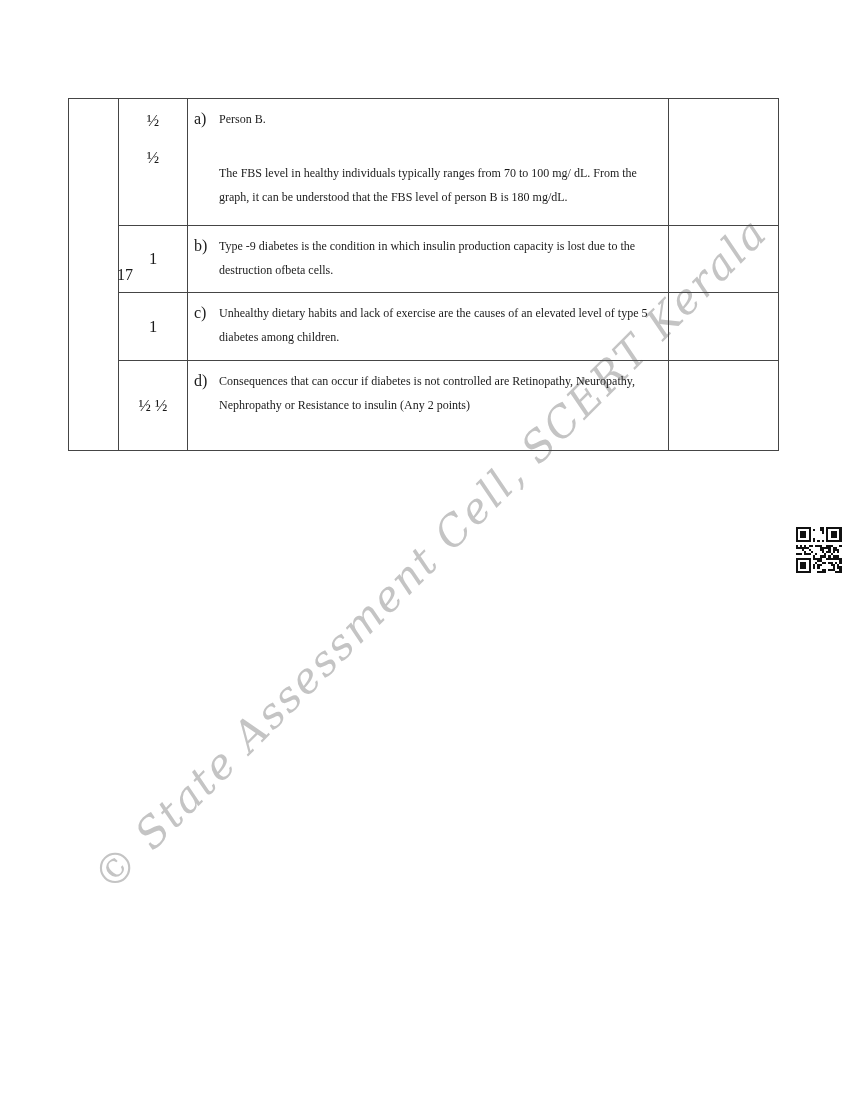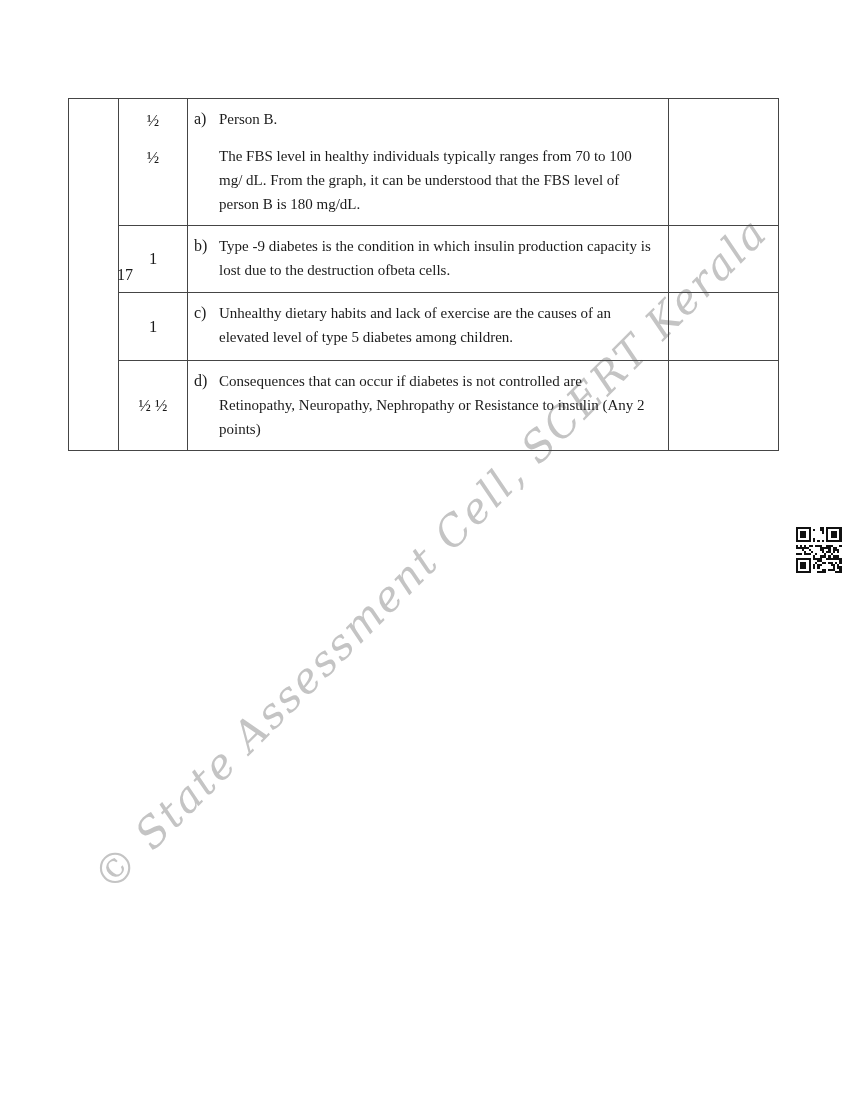--- a/index.html
+++ b/index.html
@@ -84,23 +84,23 @@
     line-height: 24px;
   }
   .item-body {
     flex: 1 1 auto;
     padding-right: 4px;
     max-width: 452px;
   }
   .item-body p {
     margin: 0;
     line-height: 24px;
-    font-size: 15px;
-  }
-  .item-body p + p { margin-top: 13px; }
+    font-size: 12px;
+  }
+  .item-body p + p { margin-top: 30px; }
 
   td.score-cell { background: transparent; }
 
   
   .qr-code {
     position: absolute;
     left: 793px;
     top: 527px;
     width: 51px;
     height: 46px;

